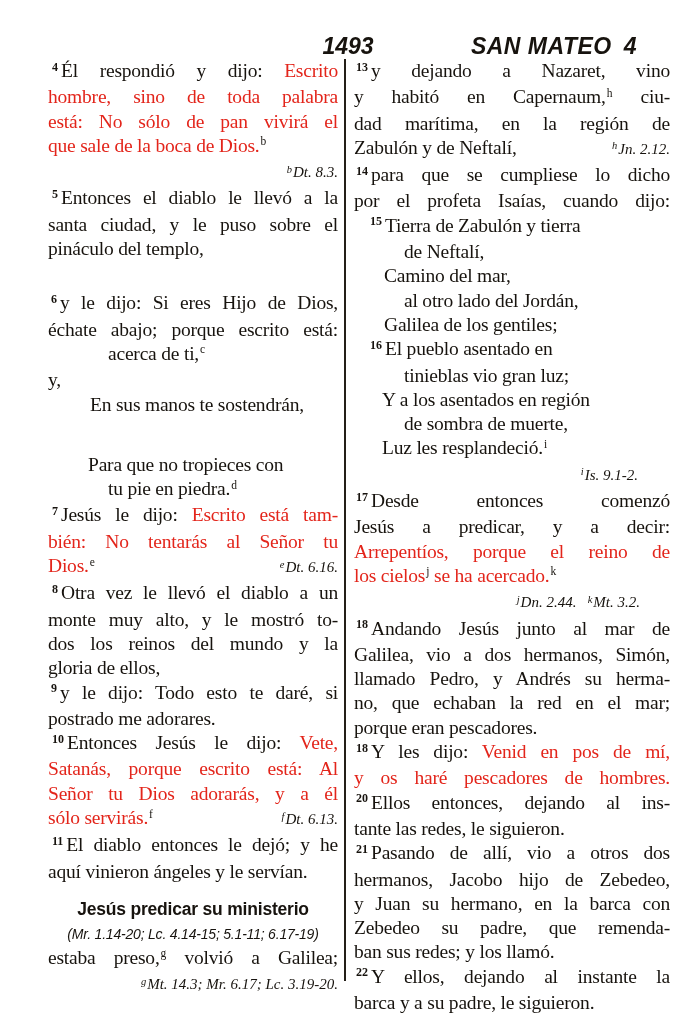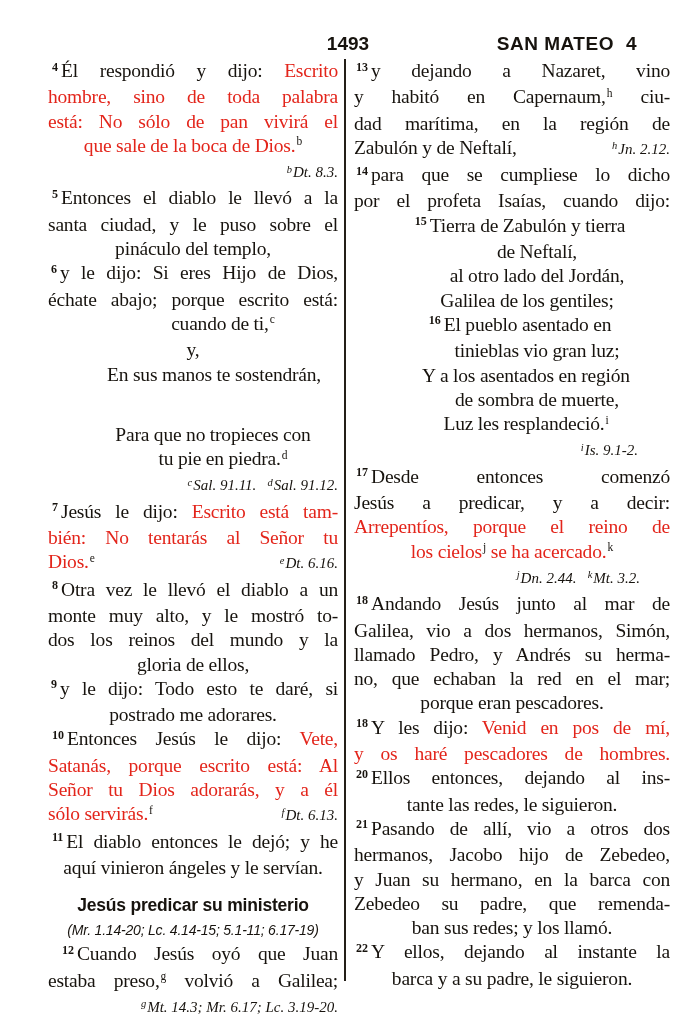--- a/index.html
+++ b/index.html
@@ -2,34 +2,34 @@
 <html><head>
 <meta charset="utf-8">
 <style>
   html,body { margin:0; padding:0; background:#ffffff; }
   .page {
     position:relative; width:682px; height:1024px; background:#ffffff;
     font-family:"Liberation Serif", serif; color:var(--ink,#17130e);
     overflow:hidden;
   }
   .header { position:absolute; top:33px; left:0; width:682px; height:24px;
-    font-family:"Liberation Sans", sans-serif; font-weight:bold; font-size:19px; }
+    font-family:"Liberation Sans", sans-serif; font-weight:bold; font-size:23px;font-style:italic; }
   .pagenum { position:absolute; left:318px; width:60px; text-align:center; letter-spacing:0px; }
   .booktitle { position:absolute; right:45px; top:0; letter-spacing:0.5px; }
   .chapnum { margin-left:12px; }
 
   .columns { position:absolute; top:59px; left:48px; display:flex; }
   .col { }
   .col-left { width:290px; }
   .divider { width:2px; height:922px; background:#241f18; margin-left:6px; margin-right:8px; }
   .col-right { width:316px; }
 
   .line { font-size:19.5px; line-height:24.3px; letter-spacing:-0.2px; }
   .j { text-align:justify; text-align-last:justify; }
-  .l { text-align:center; white-space:nowrap; }
+  .l { text-align:left; white-space:nowrap; }
   .r { text-align:right; white-space:nowrap; }
 
   .vnum { font-weight:bold; font-size:12px; position:relative; top:-6.5px;
           margin-right:3px; letter-spacing:0; }
   .supl { font-size:11.5px; position:relative; top:-6.5px; color:var(--ink,#17130e);
           margin-left:1px; letter-spacing:0; }
   .red  { color:var(--red,#e3251b); }
 
   .fn  { font-size:15px; font-style:italic; letter-spacing:0; }
   .fnl { font-size:10.5px; position:relative; top:-4.5px; margin-right:1px; }
@@ -57,28 +57,27 @@
   <div class="columns">
     <div class="col col-left" id="col-left">
         <div class="line j" style="padding-left: 4px;"><span class="vnum">4</span><span>Él respondió y dijo: </span><span class="red">Escrito</span></div>
         <div class="line j"><span class="red">hombre, sino de toda palabra</span></div>
         <div class="line j"><span class="red">está: No sólo de pan vivirá el</span></div>
         <div class="line l"><span class="red">que sale de la boca de Dios.</span><span class="supl">b</span></div>
         <div class="line r fn"><span class="fnl">b</span><span class="fni">Dt. 8.3.</span></div>
         <div class="line j" style="padding-left: 4px;"><span class="vnum">5</span><span>Entonces el diablo le llevó a la</span></div>
         <div class="line j"><span>santa ciudad, y le puso sobre el</span></div>
         <div class="line l"><span>pináculo del templo,</span></div>
-        <div class="line j" style="padding-left: 3px;"><span class="vnum">6</span><span>y le dijo: Si eres Hijo de Dios,</span></div>
+        <div class="line j" style="padding-left: 3px; margin-top: 30px;"><span class="vnum">6</span><span>y le dijo: Si eres Hijo de Dios,</span></div>
         <div class="line j"><span>échate abajo; porque escrito está:</span></div>
-        <div class="line l" style="padding-left: 60px;"><span>cuando de ti,</span><span class="supl">c</span></div>
+        <div class="line l" style="padding-left: 60px;"><span>acerca de ti,</span><span class="supl">c</span></div>
         <div class="line l"><span>y,</span></div>
         <div class="line l" style="padding-left: 42px;"><span>En sus manos te sostendrán,</span></div>
         <div class="line l" style="padding-left: 40px; margin-top: 36px;"><span>Para que no tropieces con</span></div>
         <div class="line l" style="padding-left: 60px;"><span>tu pie en piedra.</span><span class="supl">d</span></div>
-        <div class="line r fn"><span class="fnl">c</span><span class="fni">Sal. 91.11.</span><span>&nbsp;&nbsp;&nbsp;</span><span class="fnl">d</span><span class="fni">Sal. 91.12.</span></div>
         <div class="line j" style="padding-left: 4px;"><span class="vnum">7</span><span>Jesús le dijo: </span><span class="red">Escrito está tam-</span></div>
         <div class="line j"><span class="red">bién: No tentarás al Señor tu</span></div>
         <div class="line l fline">
           <span class="lwrap"><span class="red">Dios.</span><span class="supl">e</span></span>
           <span class="rwrap fn"><span class="fnl">e</span><span class="fni">Dt. 6.16.</span></span>
         </div>
         <div class="line j" style="padding-left: 4px;"><span class="vnum">8</span><span>Otra vez le llevó el diablo a un</span></div>
         <div class="line j"><span>monte muy alto, y le mostró to-</span></div>
         <div class="line j"><span>dos los reinos del mundo y la</span></div>
         <div class="line l"><span>gloria de ellos,</span></div>
@@ -88,37 +87,37 @@
         <div class="line j"><span class="red">Satanás, porque escrito está: Al</span></div>
         <div class="line j"><span class="red">Señor tu Dios adorarás, y a él</span></div>
         <div class="line l fline">
           <span class="lwrap"><span class="red">sólo servirás.</span><span class="supl">f</span></span>
           <span class="rwrap fn"><span class="fnl">f</span><span class="fni">Dt. 6.13.</span></span>
         </div>
         <div class="line j" style="padding-left: 4px;"><span class="vnum">11</span><span>El diablo entonces le dejó; y he</span></div>
         <div class="line l"><span>aquí vinieron ángeles y le servían.</span></div>
         <div class="heading"><span>Jesús predicar su ministerio</span></div>
         <div class="subheading"><span>(Mr. 1.14-20; Lc. 4.14-15; 5.1-11; 6.17-19)</span></div>
-        <div class="line j" style="padding-left: 14px;"><span class="vnum">12</span><span>Cuando Jesús oyó que Juan</span></div>
         <div class="line j"><span>estaba preso,</span><span class="supl">g</span><span> volvió a Galilea;</span></div>
         <div class="line r fn"><span class="fnl">g</span><span class="fni">Mt. 14.3; Mr. 6.17; Lc. 3.19-20.</span></div>
       </div>
     <div class="divider"></div>
     <div class="col col-right" id="col-right">
         <div class="line j" style="padding-left: 2px;"><span class="vnum">13</span><span>y dejando a Nazaret, vino</span></div>
         <div class="line j"><span>y habitó en Capernaum,</span><span class="supl">h</span><span> ciu-</span></div>
         <div class="line j"><span>dad marítima, en la región de</span></div>
         <div class="line l fline">
           <span class="lwrap"><span>Zabulón y de Neftalí,</span></span>
           <span class="rwrap fn"><span class="fnl">h</span><span class="fni">Jn. 2.12.</span></span>
         </div>
         <div class="line j" style="padding-left: 2px;"><span class="vnum">14</span><span>para que se cumpliese lo dicho</span></div>
         <div class="line j"><span>por el profeta Isaías, cuando dijo:</span></div>
         <div class="line l" style="padding-left: 16px;"><span class="vnum">15</span><span>Tierra de Zabulón y tierra</span></div>
         <div class="line l" style="padding-left: 50px;"><span>de Neftalí,</span></div>
+        <div class="line l" style="padding-left: 30px;"><span>Camino del mar,</span></div>
         <div class="line l" style="padding-left: 50px;"><span>al otro lado del Jordán,</span></div>
         <div class="line l" style="padding-left: 30px;"><span>Galilea de los gentiles;</span></div>
         <div class="line l" style="padding-left: 16px;"><span class="vnum">16</span><span>El pueblo asentado en</span></div>
         <div class="line l" style="padding-left: 50px;"><span>tinieblas vio gran luz;</span></div>
         <div class="line l" style="padding-left: 28px;"><span>Y a los asentados en región</span></div>
         <div class="line l" style="padding-left: 50px;"><span>de sombra de muerte,</span></div>
         <div class="line l" style="padding-left: 28px;"><span>Luz les resplandeció.</span><span class="supl">i</span></div>
         <div class="line r fn" style="padding-right: 32px;"><span class="fnl">i</span><span class="fni">Is. 9.1-2.</span></div>
         <div class="line j" style="padding-left: 2px;"><span class="vnum">17</span><span>Desde entonces comenzó</span></div>
         <div class="line j"><span>Jesús a predicar, y a decir:</span></div>

